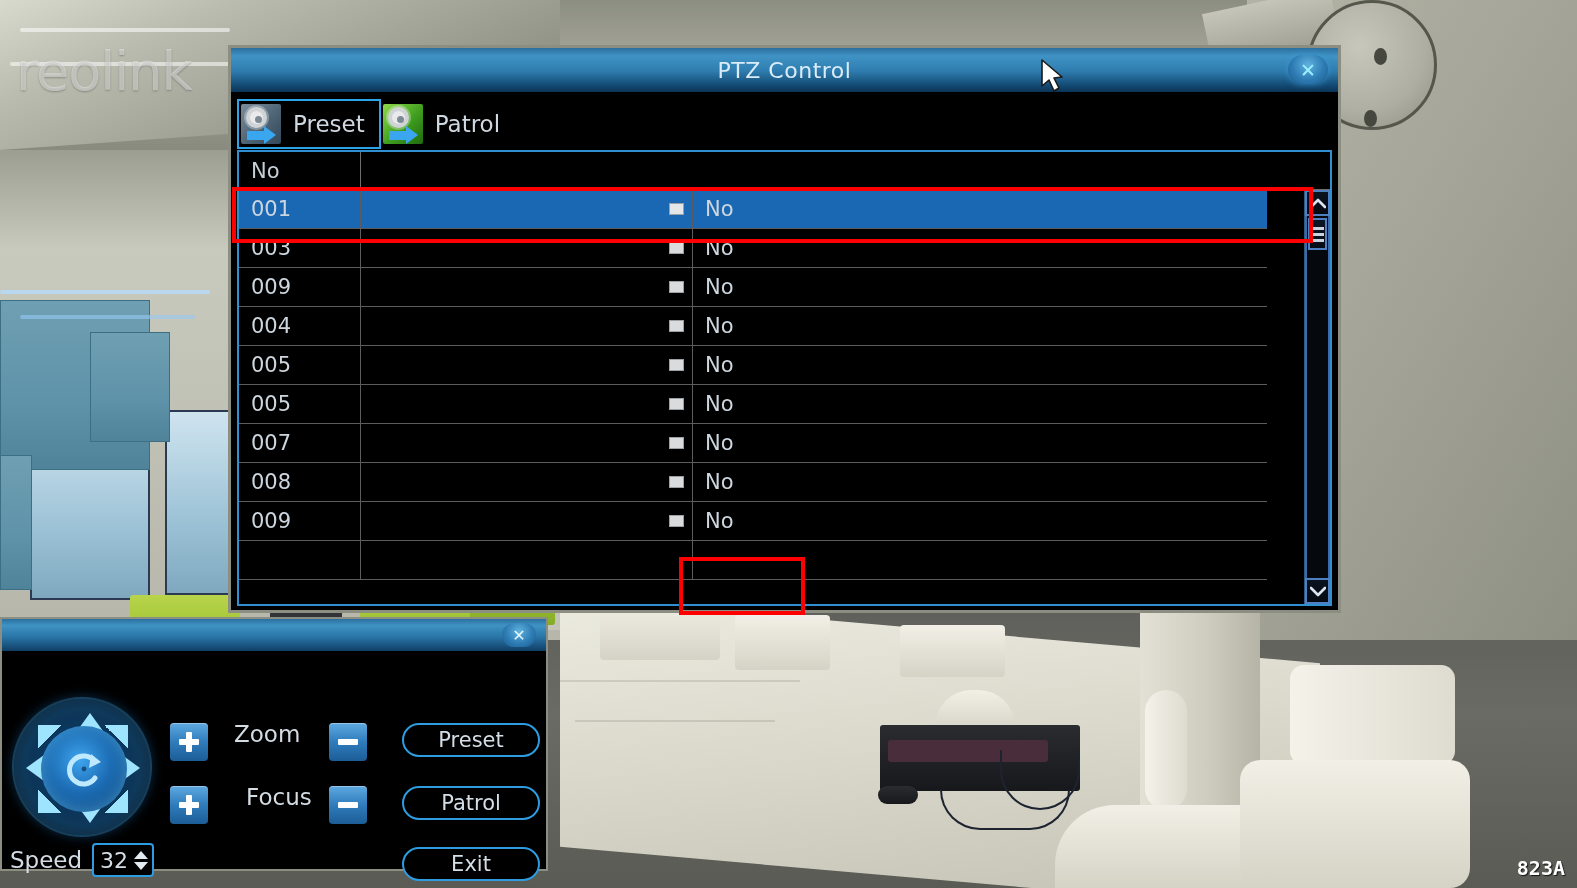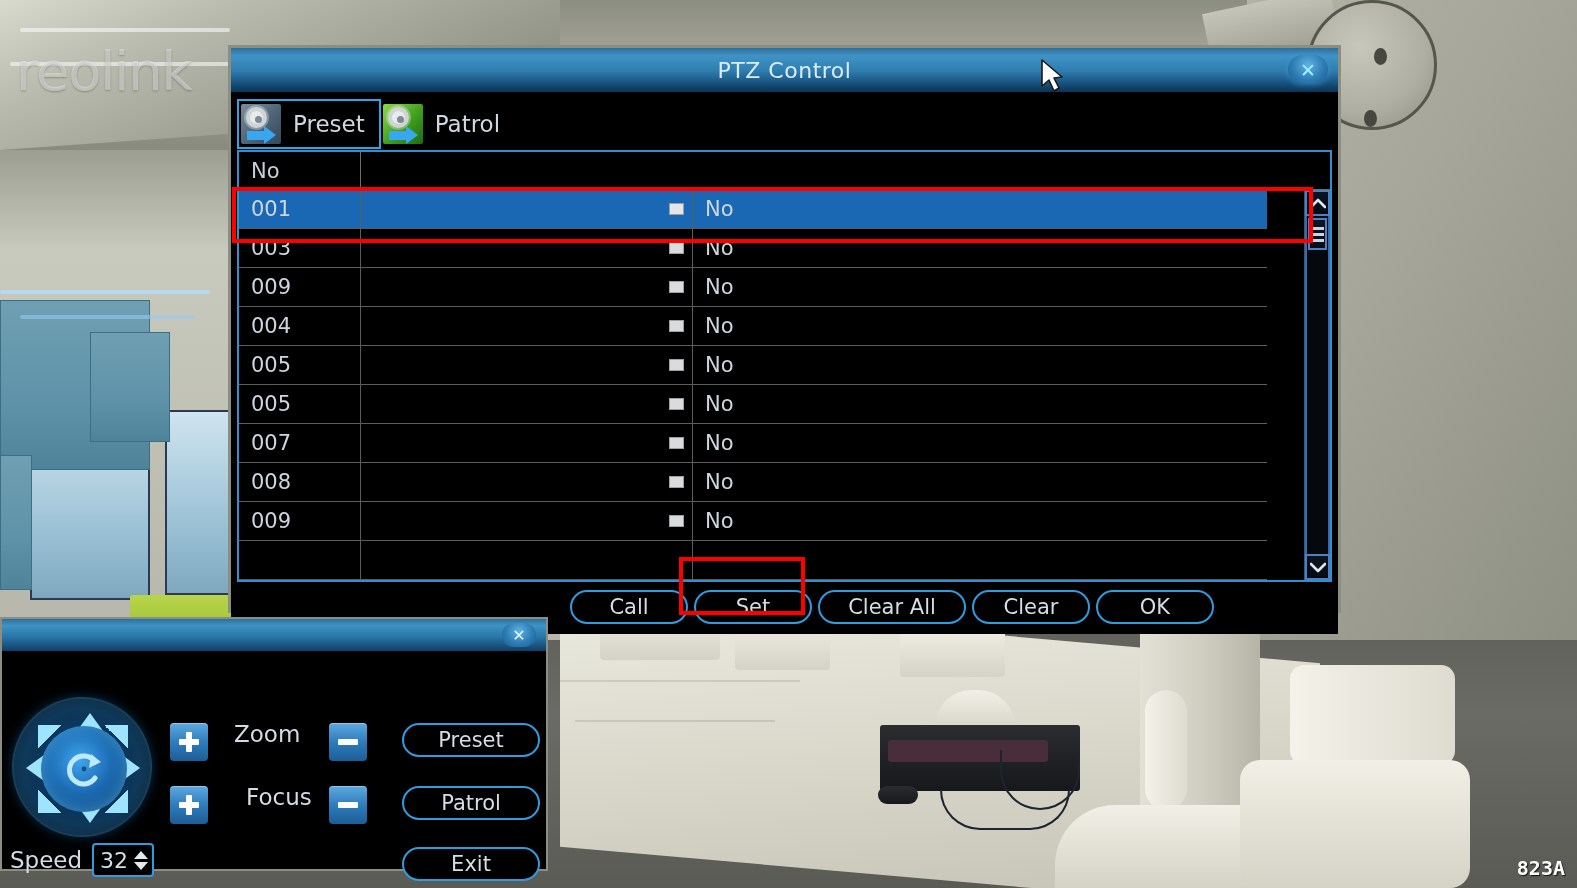--- a/index.html
+++ b/index.html
@@ -614,27 +614,20 @@
             </div>
             <div class="vs-btn">
               <svg width="16" height="11" viewBox="0 0 16 11">
                   <polyline points="1,2 8,9 15,2" fill="none" stroke="#dce6f0" stroke-width="2.6" stroke-linecap="round" stroke-linejoin="round"></polyline>
                 </svg>
             </div>
           </div>
         </div>
       </div>
 
-      <div class="btnbar">
-        <div class="dlg-btn">Call</div>
-        <div class="dlg-btn">Set</div>
-        <div class="dlg-btn w-wide">Clear All</div>
-        <div class="dlg-btn">Clear</div>
-        <div class="dlg-btn">OK</div>
-      </div>
     </div>
   </div>
 
   <div class="annot" id="annot-row"></div>
   <div class="annot" id="annot-set"></div>
 
   <div id="ptz-panel">
     <div class="pp-titlebar">
       <div class="pp-close">✕</div>
     </div>

